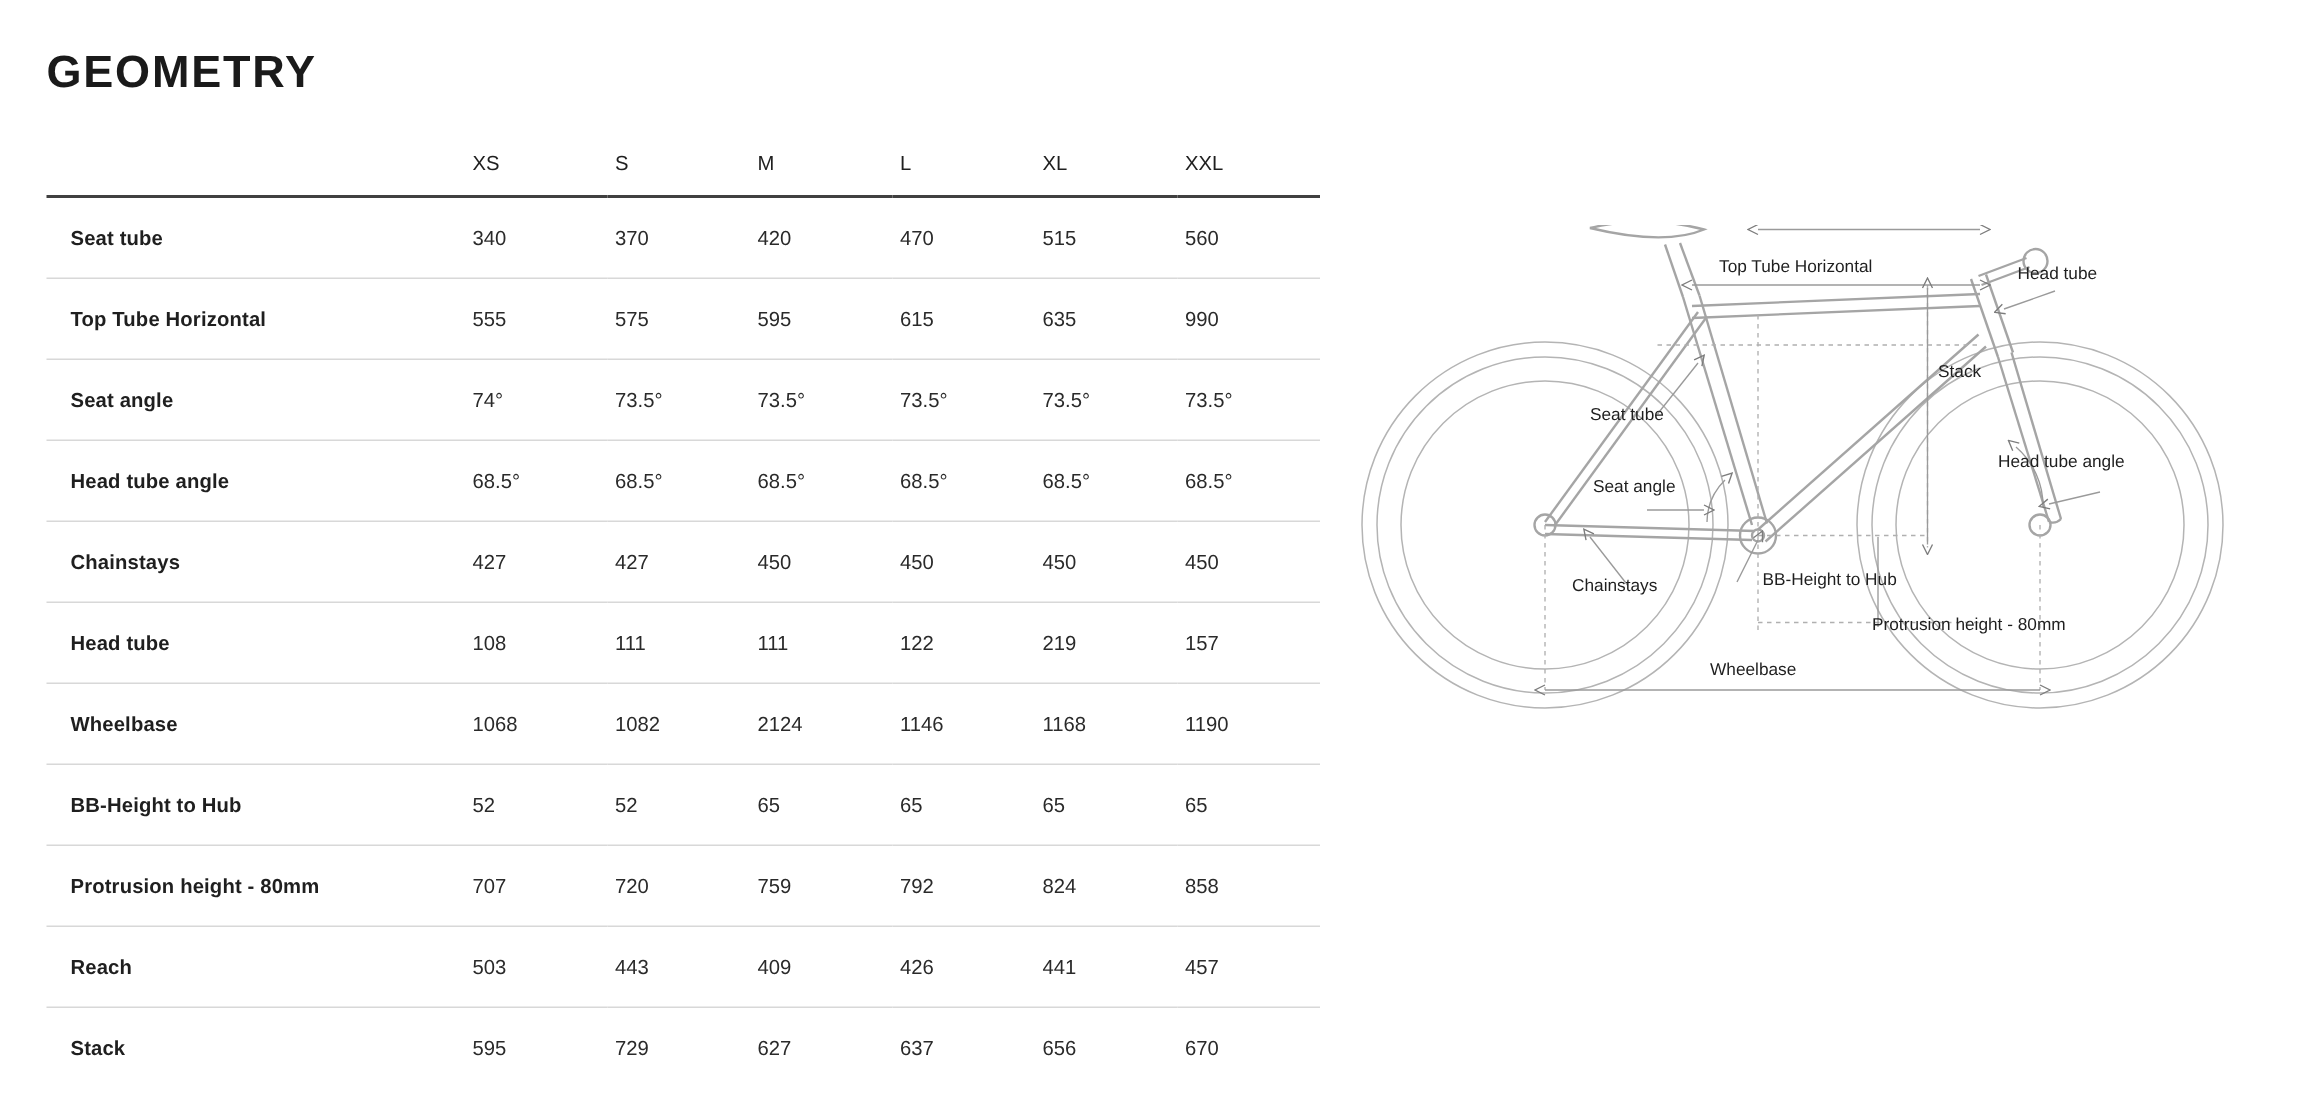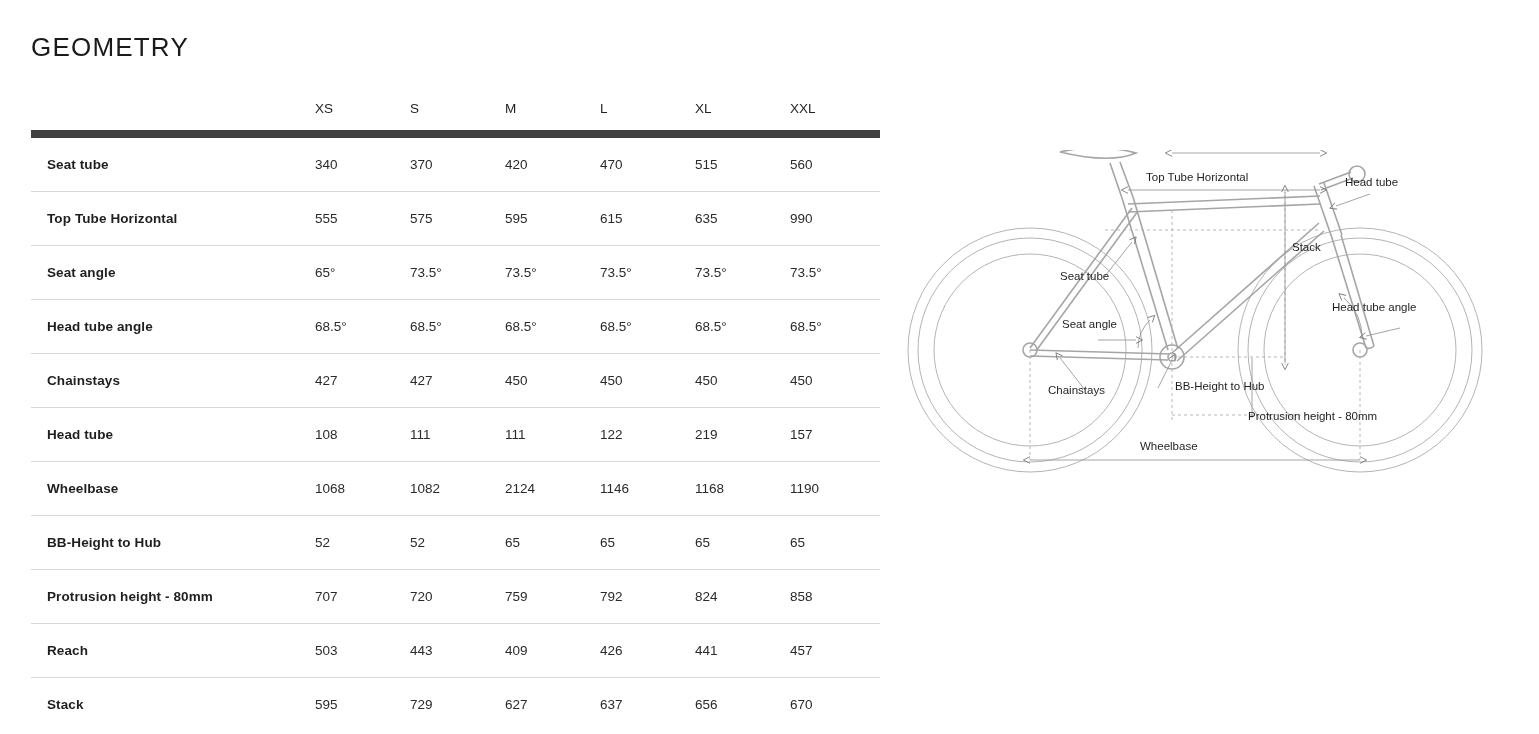--- a/index.html
+++ b/index.html
@@ -17,22 +17,22 @@
   }
   .page {
     position: relative;
     width: 1539px;
     height: 734px;
   }
   .title {
     position: absolute;
     left: 31px;
     top: 32px;
-    font-size: 26px;
-    font-weight: normal;
+    font-size: 30px;
+    font-weight: bold;
     letter-spacing: 1.2px;
     color: #1a1a1a;
   }
   
   .geo-table-wrap {
     position: absolute;
     left: 31px;
     top: 86px;
     width: 849px;
   }
@@ -50,21 +50,21 @@
   }
   table.geo col.c-label { width: 279px; }
   table.geo col.c-size  { width: 95px;  }
   thead th {
     height: 44px;
     font-weight: normal;
     color: #222;
     font-size: 13.5px;
     padding-left: 0;
   }
-  thead tr { border-bottom: 8px solid #404040; }
+  thead tr { border-bottom: 2px solid #404040; }
   thead th.lbl { padding-left: 16px; }
   thead th.size { padding-left: 5px; }
   tbody tr { border-bottom: 1px solid #d8d8d8; }
   tbody tr:last-child { border-bottom: none; }
   tbody td { height: 53px; }
   tbody td.lbl {
     font-weight: bold;
     padding-left: 16px;
     font-size: 13.5px;
     letter-spacing: .1px;
@@ -133,21 +133,21 @@
           <td class="lbl">Top Tube Horizontal</td>
           <td class="val">555</td>
           <td class="val">575</td>
           <td class="val">595</td>
           <td class="val">615</td>
           <td class="val">635</td>
           <td class="val">990</td>
         </tr>
         <tr>
           <td class="lbl">Seat angle</td>
-          <td class="val">65°</td>
+          <td class="val">74°</td>
           <td class="val">73.5°</td>
           <td class="val">73.5°</td>
           <td class="val">73.5°</td>
           <td class="val">73.5°</td>
           <td class="val">73.5°</td>
         </tr>
         <tr>
           <td class="lbl">Head tube angle</td>
           <td class="val">68.5°</td>
           <td class="val">68.5°</td>

